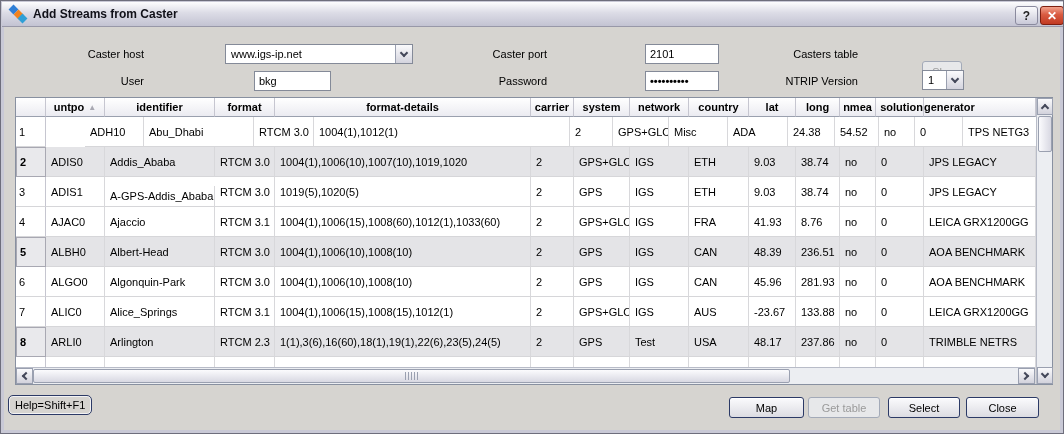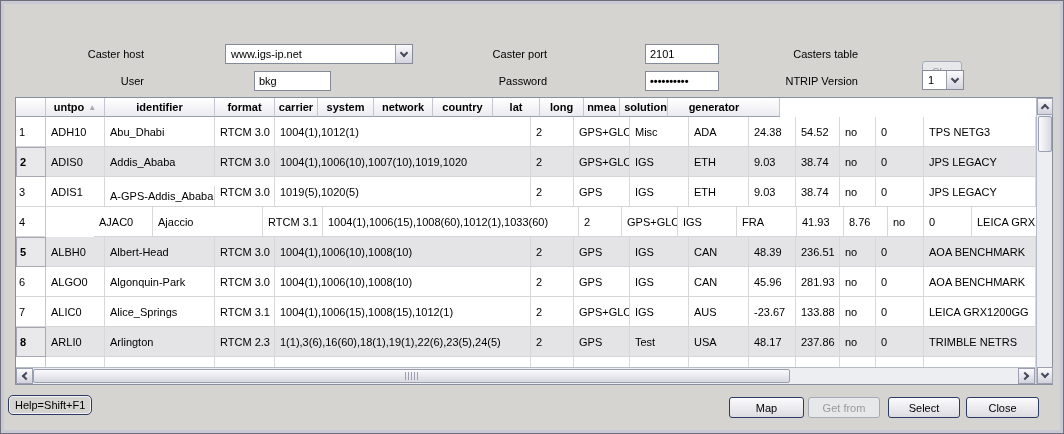--- a/index.html
+++ b/index.html
@@ -50,21 +50,21 @@
                  border:1px solid #8890a0; background:#fff; }
   .grid { position:absolute; left:0; top:0; width:1020px; height:286px; overflow:hidden; background:#fff; }
   .ghead { display:flex; height:19px; }
   .hcell { height:19px; background:linear-gradient(#ffffff,#ebebf1);
            border-right:1px solid #c6c6d0; border-bottom:1px solid #9aa0ae;
            font-size:11px; font-weight:bold; display:flex; align-items:center;
            justify-content:center; overflow:hidden; white-space:nowrap; flex:none; }
   .hcell.corner { width:30px; }
   .hcell .sort { font-size:8px; color:#a8a8b2; margin-left:4px; }
   .hcell.clip-left { direction:rtl; justify-content:flex-start; }
-  .hcell.alignright { justify-content:center; padding-right:19px; }
+  .hcell.alignright { justify-content:flex-start; padding-right:19px; }
   .grow { display:flex; height:30px; background:#fff; }
   .grow.sel { background:#e4e4e7; }
   .numcell { width:30px; flex:none; font-size:11px; padding-left:3px; display:flex; align-items:center;
              border-right:1px solid #c6c6d0; border-bottom:1px solid #d6d6d9; background:inherit; }
   .grow.sel .numcell { font-weight:bold; background:#e9e9ec; border:1px solid #a8a8b2; }
   .cell { flex:none; font-size:11px; padding-left:5px; display:flex; align-items:center;
           border-right:1px solid #d8d8db; border-bottom:1px solid #d6d6d9;
           overflow:hidden; white-space:nowrap; }
 
   
@@ -95,20 +95,30 @@
   
   .hint { position:absolute; left:7px; top:394px; font-size:11px; padding:3px 6px;
           border:1px solid #2c3a66; border-radius:5px; background:#d6d4d0;
           box-shadow: inset 0 0 0 1px #f2f2f4; }
 </style>
 </head>
 <body>
 
 <div class="window">
 
+  <div class="titlebar">
+    <span class="app-icon">
+        <i class="d1"></i>
+        <i class="d2"></i>
+        <i class="d3"></i>
+      </span>
+    <span class="title">Add Streams from Caster</span>
+    <div class="tb-btn tb-help">?</div>
+    <div class="tb-btn tb-close">✕</div>
+  </div>
 
   <div class="flabel" style="left:20px;top:47px;width:123px;">Caster host</div>
   <div class="combo" style="left:224px;top:43px;width:188px;height:20px;">
     <span class="val">www.igs-ip.net</span>
     <span class="arrow">
         <i class="chev-down"></i>
       </span>
   </div>
 
   <div class="flabel" style="left:420px;top:47px;width:126px;">Caster port</div>
@@ -138,20 +148,23 @@
           <div class="hcell" style="width: 59px;">
             <span>untpo</span>
             <span class="sort">▲</span>
           </div>
           <div class="hcell" style="width: 110px;">
             <span>identifier</span>
           </div>
           <div class="hcell" style="width: 60px;">
             <span>format</span>
           </div>
+          <div class="hcell" style="width: 256px;">
+            <span>format-details</span>
+          </div>
           <div class="hcell" style="width: 43px;">
             <span>carrier</span>
           </div>
           <div class="hcell" style="width: 56px;">
             <span>system</span>
           </div>
           <div class="hcell" style="width: 59px;">
             <span>network</span>
           </div>
           <div class="hcell" style="width: 60px;">
@@ -169,21 +182,21 @@
           <div class="hcell clip-left" style="width: 48px;">
             <span>solution</span>
           </div>
           <div class="hcell alignright" style="width: 112px;">
             <span>generator</span>
           </div>
         </div>
       <div id="grid-rows">
           <div class="grow">
             <div class="numcell">1</div>
-            <div class="cell" style="width: 59px;">ADH10</div>
+            <div class="cell" style="width: 59px; margin-left: 39px;">ADH10</div>
             <div class="cell" style="width: 110px;">Abu_Dhabi</div>
             <div class="cell" style="width: 60px;">RTCM 3.0</div>
             <div class="cell" style="width: 256px;">1004(1),1012(1)</div>
             <div class="cell" style="width: 43px;">2</div>
             <div class="cell" style="width: 56px;">GPS+GLO</div>
             <div class="cell" style="width: 59px;">Misc</div>
             <div class="cell" style="width: 60px;">ADA</div>
             <div class="cell" style="width: 47px;">24.38</div>
             <div class="cell" style="width: 44px;">54.52</div>
             <div class="cell" style="width: 36px;">no</div>
@@ -217,21 +230,21 @@
             <div class="cell" style="width: 59px;">IGS</div>
             <div class="cell" style="width: 60px;">ETH</div>
             <div class="cell" style="width: 47px;">9.03</div>
             <div class="cell" style="width: 44px;">38.74</div>
             <div class="cell" style="width: 36px;">no</div>
             <div class="cell" style="width: 48px;">0</div>
             <div class="cell" style="width: 112px;">JPS LEGACY</div>
           </div>
           <div class="grow">
             <div class="numcell">4</div>
-            <div class="cell" style="width: 59px; margin-left: 48px;">AJAC0</div>
+            <div class="cell" style="width: 59px;">AJAC0</div>
             <div class="cell" style="width: 110px;">Ajaccio</div>
             <div class="cell" style="width: 60px;">RTCM 3.1</div>
             <div class="cell" style="width: 256px;">1004(1),1006(15),1008(60),1012(1),1033(60)</div>
             <div class="cell" style="width: 43px;">2</div>
             <div class="cell" style="width: 56px;">GPS+GLO</div>
             <div class="cell" style="width: 59px;">IGS</div>
             <div class="cell" style="width: 60px;">FRA</div>
             <div class="cell" style="width: 47px;">41.93</div>
             <div class="cell" style="width: 44px;">8.76</div>
             <div class="cell" style="width: 36px;">no</div>
@@ -337,16 +350,16 @@
           <span class="grip"></span>
         </div>
       <div class="sbtn right">
           <i class="chev-right"></i>
         </div>
     </div>
   </div>
 
   <div class="hint">Help=Shift+F1</div>
   <div class="btn" style="left:728px;top:396px;width:75px;">Map</div>
-  <div class="btn disabled" style="left:807px;top:396px;width:72px;">Get from</div>
+  <div class="btn disabled" style="left:807px;top:396px;width:72px;">Get table</div>
   <div class="btn" style="left:887px;top:396px;width:72px;">Select</div>
   <div class="btn" style="left:965px;top:396px;width:73px;">Close</div>
 </div>
 
 </body></html>

